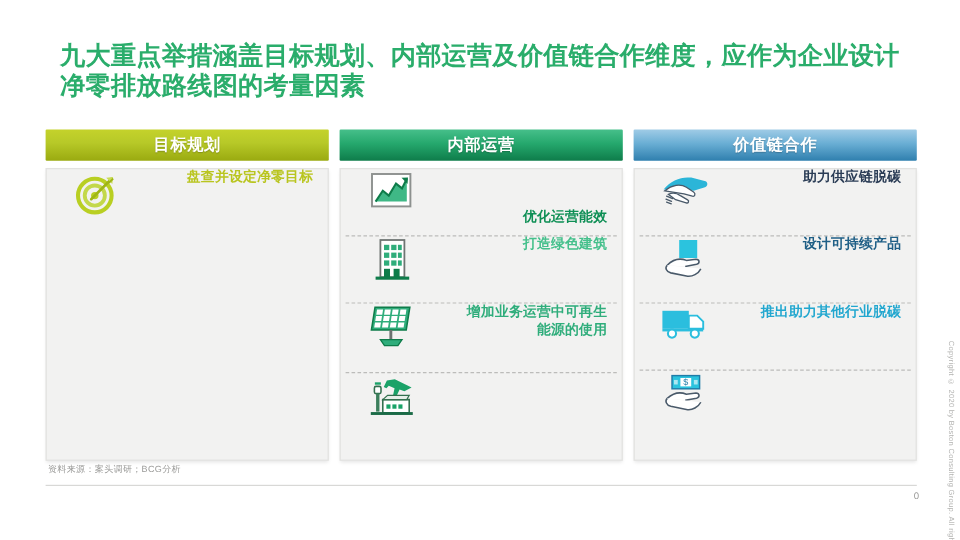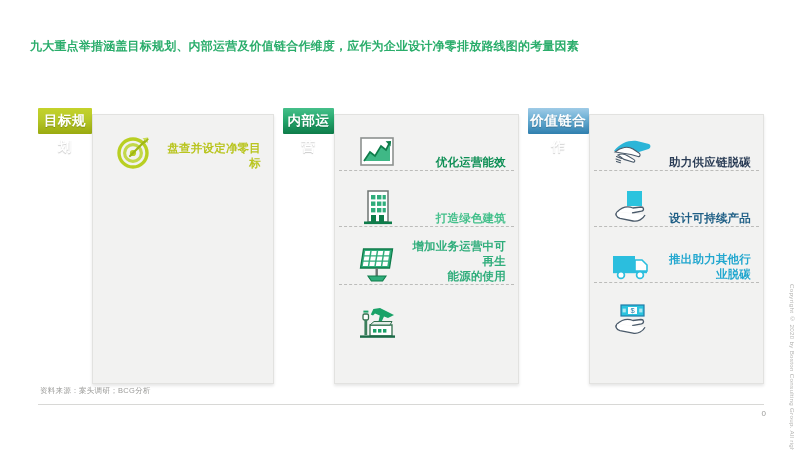--- a/index.html
+++ b/index.html
@@ -18,44 +18,44 @@
     position: absolute;
     inset: 0;
     width: 800px;
     height: 450px;
     background: #ffffff;
   }
 
   
   .title {
     position: absolute;
-    left: 30px;
+    left: 50px;
     top: 34px;
     width: 710px;
-    font-size: 12px;
+    font-size: 21px;
     line-height: 25px;
     font-weight: 700;
     color: #2aad6b;
     letter-spacing: 0.2px;
   }
 
   
   .columns {
     position: absolute;
     left: 38px;
     top: 108px;
     width: 726px;
     height: 276px;
     display: flex;
     gap: 9px;
   }
   .col {
     flex: 1 1 0;
     display: flex;
-    flex-direction: row;
+    flex-direction: column;
     min-width: 0;
   }
   .col-head {
     height: 26px;
     line-height: 26px;
     text-align: center;
     color: #ffffff;
     font-size: 13.5px;
     font-weight: 700;
     letter-spacing: 0.5px;
@@ -73,21 +73,21 @@
     border: 1px solid #e2e2e0;
     box-shadow: 0 2px 3px rgba(0,0,0,.10);
     display: flex;
     flex-direction: column;
     padding: 0 4px;
     box-sizing: border-box;
   }
   .row {
     height: 56px;
     display: flex;
-    align-items: flex-end;
+    align-items: flex-start;
     flex: 0 0 auto;
     border-bottom: 1px dashed #bcbcba;
     padding: 0 8px 0 10px;
     box-sizing: border-box;
   }
   .row.tall { height: 58px; }
   .row.last { border-bottom: none; }
   .row-filler { flex: 1 1 auto; }
   .icon-cell {
     width: 56px;

